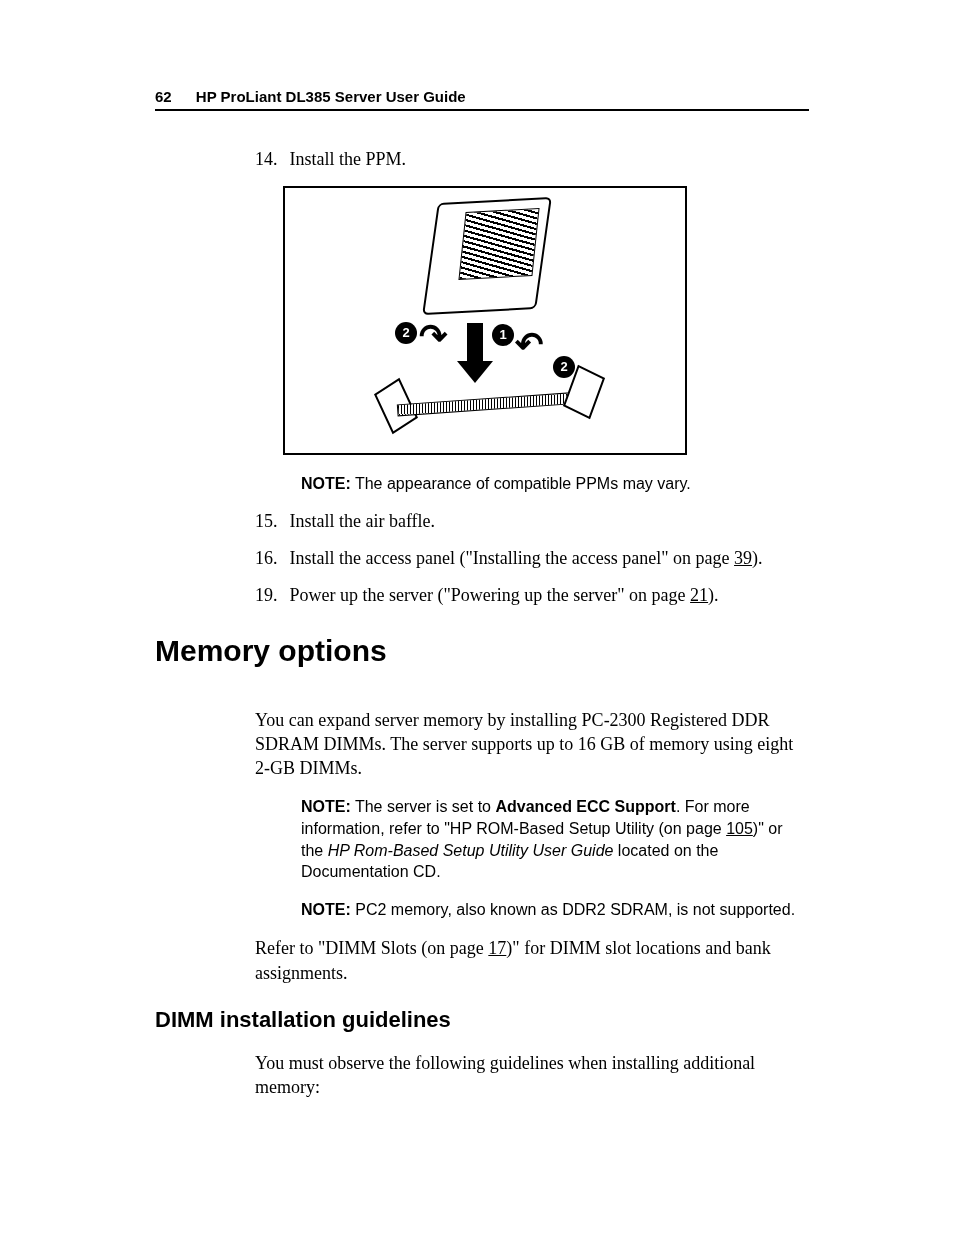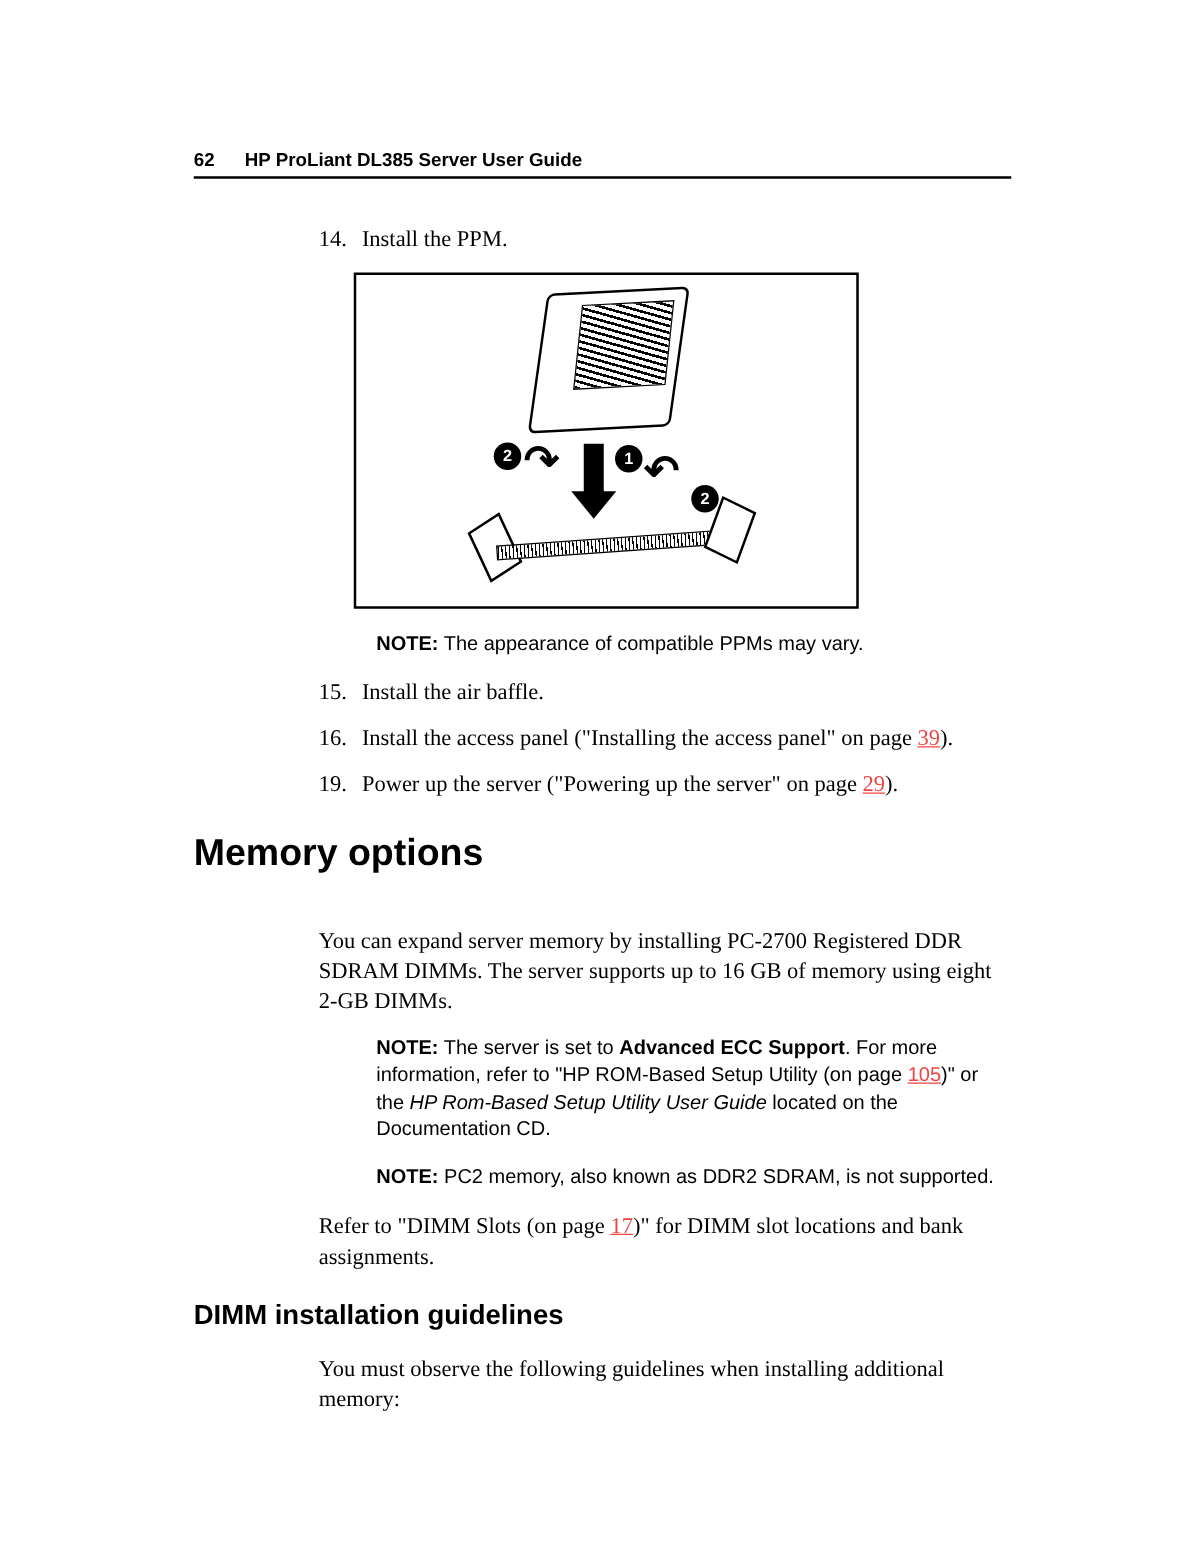--- a/index.html
+++ b/index.html
@@ -6,21 +6,21 @@
     margin: 0;
     padding: 0;
     background: #fff;
     font-family: "Times New Roman", Times, serif;
     color: #000;
     width: 954px;
     height: 1235px;
     position: relative;
   }
   .page {
-    padding: 120px 145px 0 155px;
+    padding: 88px 145px 0 155px;
   }
   .header-line {
     border-bottom: 2px solid #000;
     padding-bottom: 4px;
     margin-bottom: 38px;
     font-family: Arial, Helvetica, sans-serif;
     font-size: 15px;
   }
   .page-num {
     font-weight: bold;
@@ -137,21 +137,21 @@
     font-size: 22px;
     font-weight: bold;
     margin: 22px 0 18px 0;
   }
   .body-p {
     font-size: 18px;
     margin: 0 0 16px 0;
     line-height: 1.35;
   }
   .link {
-    color: #ef4444;
+    color: #000000;
     text-decoration: underline;
   }
 </style>
 </head>
 <body>
 
 <div class="page">
 
   <div class="header-line">
     <span class="page-num">62</span>
@@ -192,28 +192,28 @@
       <span>Install the air baffle.</span>
     </p>
 
     <p class="ol-line">
       <span class="ol-num">16.</span>
       <span>Install the access panel ("Installing the access panel" on page </span><a href="#" class="link">39</a><span>).</span>
     </p>
 
     <p class="ol-line">
       <span class="ol-num">19.</span>
-      <span>Power up the server ("Powering up the server" on page </span><a href="#" class="link">29</a><span>).</span>
+      <span>Power up the server ("Powering up the server" on page </span><a href="#" class="link">21</a><span>).</span>
     </p>
   </div>
 
   <div class="h1">Memory options</div>
 
   <div class="content-indent">
-    <p class="body-p">You can expand server memory by installing PC-2700 Registered DDR SDRAM DIMMs. The server supports up to 16 GB of memory using eight 2-GB DIMMs.</p>
+    <p class="body-p">You can expand server memory by installing PC-2300 Registered DDR SDRAM DIMMs. The server supports up to 16 GB of memory using eight 2-GB DIMMs.</p>
 
     <p class="note-block">
       <span class="note-label">NOTE:</span>
       <span>The server is set to </span><b>Advanced ECC Support</b><span>. For more information, refer to "HP ROM-Based Setup Utility (on page </span><a href="#" class="link">105</a><span>)" or the </span><em>HP Rom-Based Setup Utility User Guide</em><span> located on the Documentation CD.</span>
     </p>
 
     <p class="note-block">
       <span class="note-label">NOTE:</span>
       <span>PC2 memory, also known as DDR2 SDRAM, is not supported.</span>
     </p>

